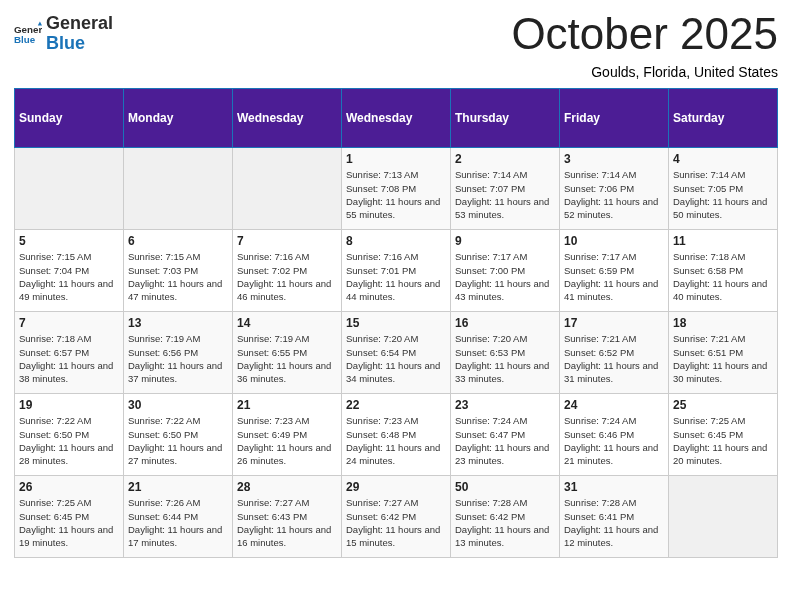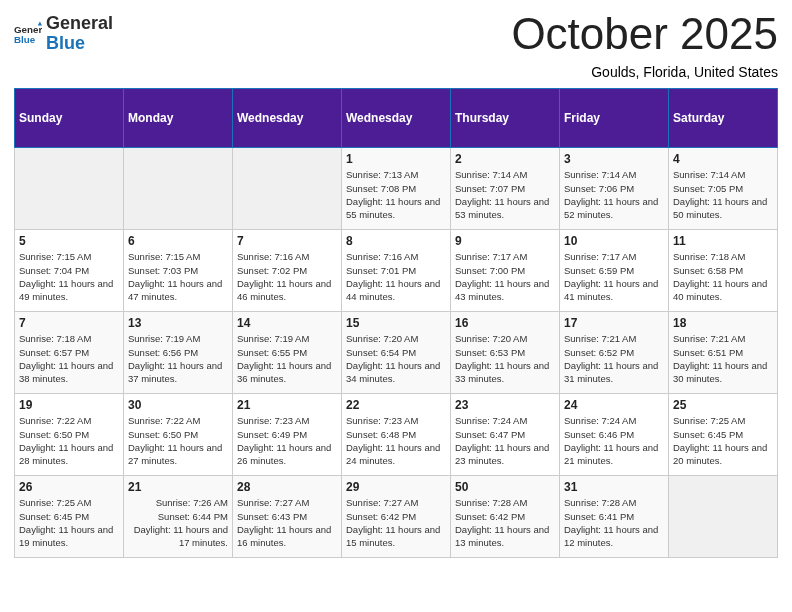--- a/index.html
+++ b/index.html
@@ -296,21 +296,21 @@
         </tr>
         <tr>
           <td>
             <div class="day-number">26</div>
             <div class="day-info" style="white-space: pre-line;">Sunrise: 7:25 AM
 Sunset: 6:45 PM
 Daylight: 11 hours and 19 minutes.</div>
           </td>
           <td>
             <div class="day-number">21</div>
-            <div class="day-info" style="white-space: pre-line; text-align: right;">Sunrise: 7:26 AM
+            <div class="day-info" style="white-space: pre-line;">Sunrise: 7:26 AM
 Sunset: 6:44 PM
 Daylight: 11 hours and 17 minutes.</div>
           </td>
           <td>
             <div class="day-number">28</div>
             <div class="day-info" style="white-space: pre-line;">Sunrise: 7:27 AM
 Sunset: 6:43 PM
 Daylight: 11 hours and 16 minutes.</div>
           </td>
           <td>

